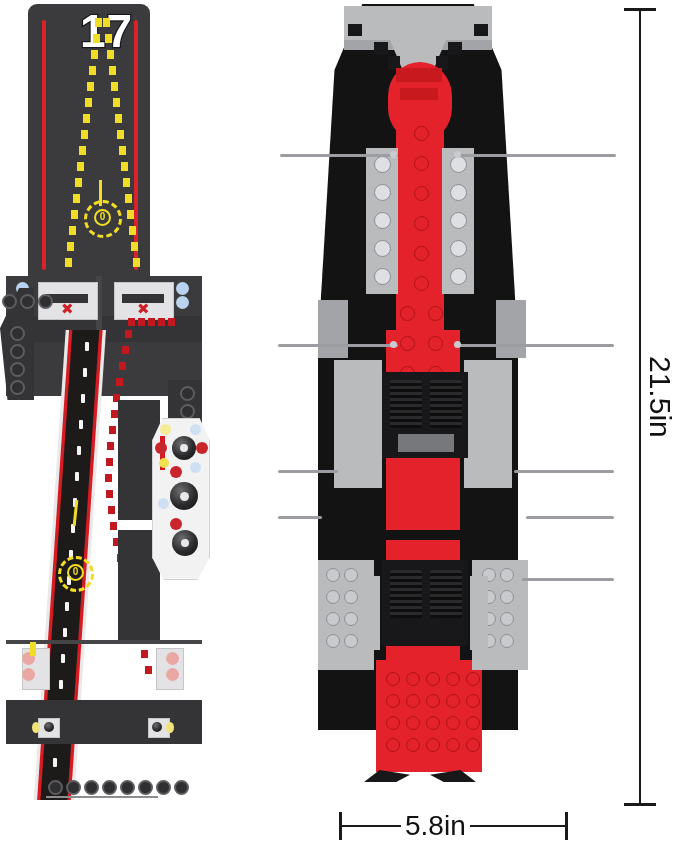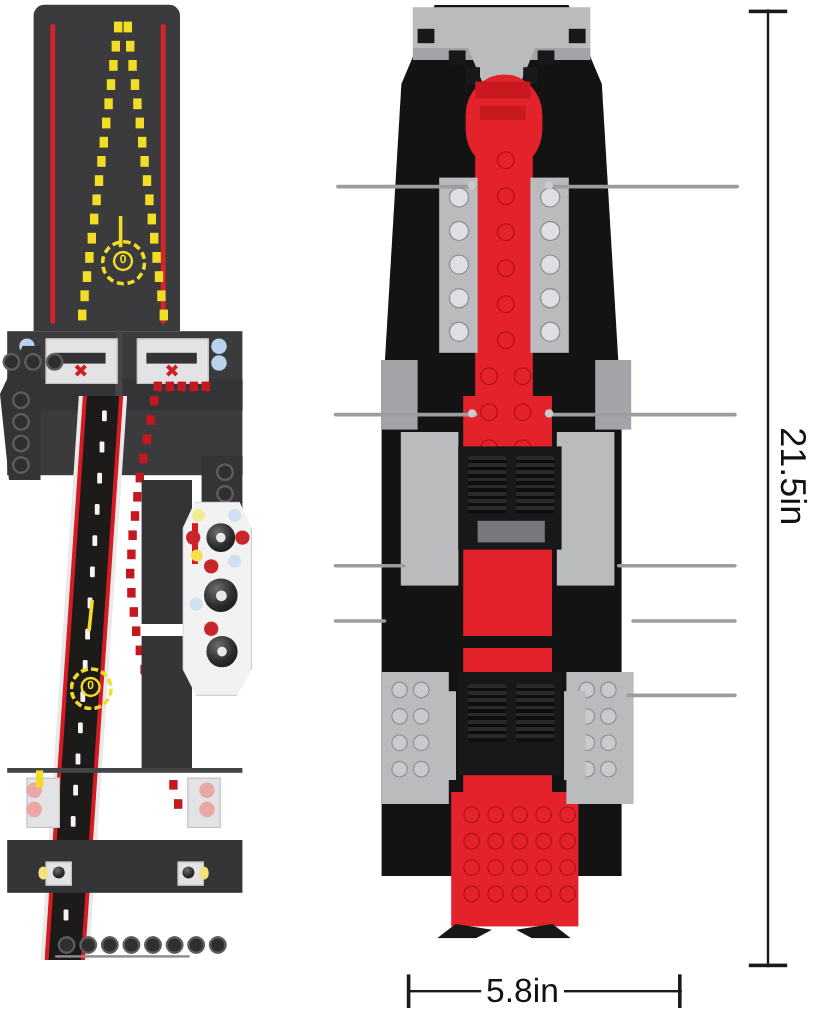--- a/index.html
+++ b/index.html
@@ -78,20 +78,21 @@
 <body>
 
 <div class="stage">
 
   <div id="topview">
 
     <div class="bow"></div>
     <div class="bowline" style="left:42px;top:20px;height:250px;"></div>
     <div class="bowline" style="left:134px;top:20px;height:250px;"></div>
 
+    <div class="rnum" style="left:80px;">17</div>
 
     <div>
       <div class="ydash" style="left:95px;top:18px;"></div>
       <div class="ydash" style="left:93px;top:34px;"></div>
       <div class="ydash" style="left:91px;top:50px;"></div>
       <div class="ydash" style="left:89px;top:66px;"></div>
       <div class="ydash" style="left:87px;top:82px;"></div>
       <div class="ydash" style="left:85px;top:98px;"></div>
       <div class="ydash" style="left:83px;top:114px;"></div>
       <div class="ydash" style="left:81px;top:130px;"></div>

